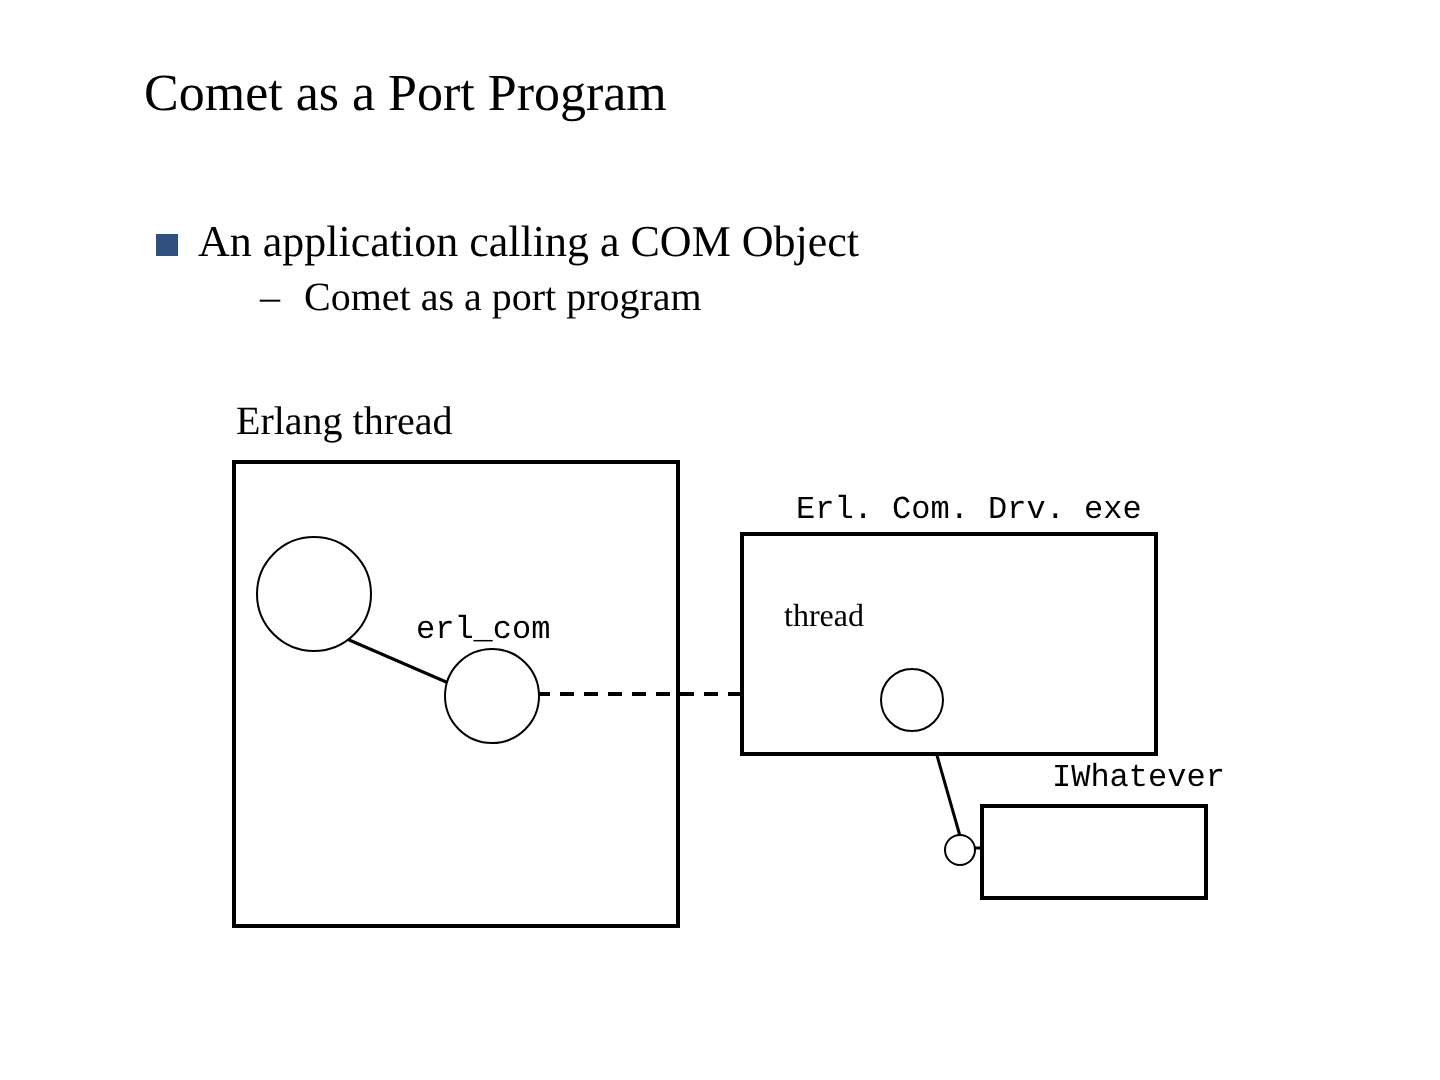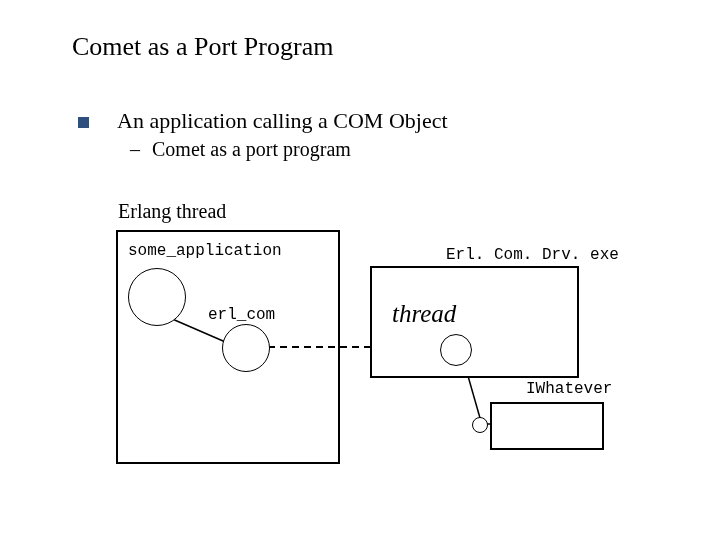--- a/index.html
+++ b/index.html
@@ -21,21 +21,21 @@
     left: 72px;
     top: 32px;
     font-size: 26px;
   }
   .bullet-row {
     position: absolute;
     left: 78px;
     top: 108px;
     display: flex;
     align-items: center;
-    gap: 28px;
+    gap: 10px;
   }
   .bullet-square {
     width: 11px;
     height: 11px;
     background: #2f4f7f;
     flex: 0 0 auto;
     margin-top: 2px;
   }
   .bullet-text {
     font-size: 22px;
@@ -113,28 +113,26 @@
     top: 266px;
     width: 205px;
     height: 108px;
     border: 2px solid #000;
     background: #fff;
   }
   .label-erlcomdrv {
     position: absolute;
     left: 398px;
     top: 246px;
-    margin-left: 48px;
   }
   .label-thread {
     position: absolute;
     left: 392px;
     top: 300px;
-    font-size: 25px;
-    font-style: italic;
+    font-size: 16px;
   }
   .circle-thread {
     position: absolute;
     left: 440px;
     top: 334px;
     width: 30px;
     height: 30px;
     border: 1.5px solid #000;
     border-radius: 50%;
     background: #fff;
@@ -185,21 +183,20 @@
   </div>
 
   <div class="subbullet-row">
     <div class="dash">–</div>
     <div class="subbullet-text">Comet as a port program</div>
   </div>
 
   <div class="label-erlang">Erlang thread</div>
 
   <div class="box-erlang"></div>
-  <div class="mono label-someapp">some_application</div>
   <div class="mono label-erlcom">erl_com</div>
 
   <svg class="svg-layer" width="720" height="540">
 
     <line x1="170" y1="318" x2="230" y2="344" stroke="#000" stroke-width="1.5"></line>
 
     <line x1="268" y1="347" x2="370" y2="347" stroke="#000" stroke-width="2" stroke-dasharray="7 5"></line>
 
     <line x1="464" y1="362" x2="480" y2="418" stroke="#000" stroke-width="1.5"></line>
 

